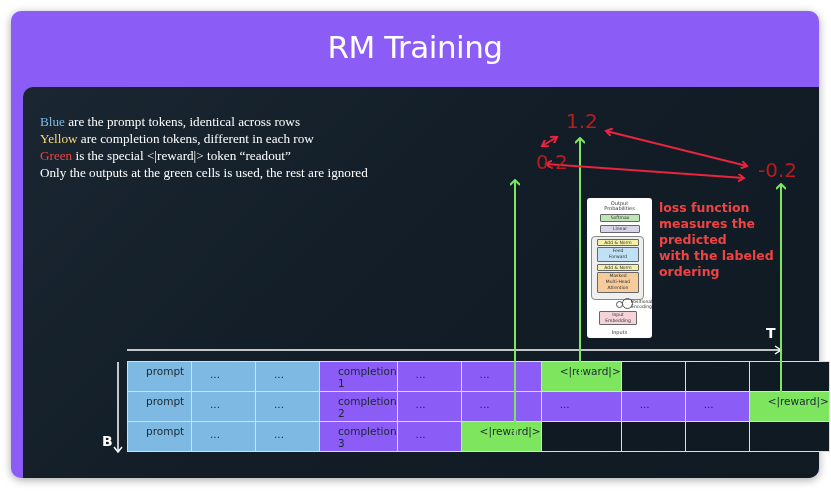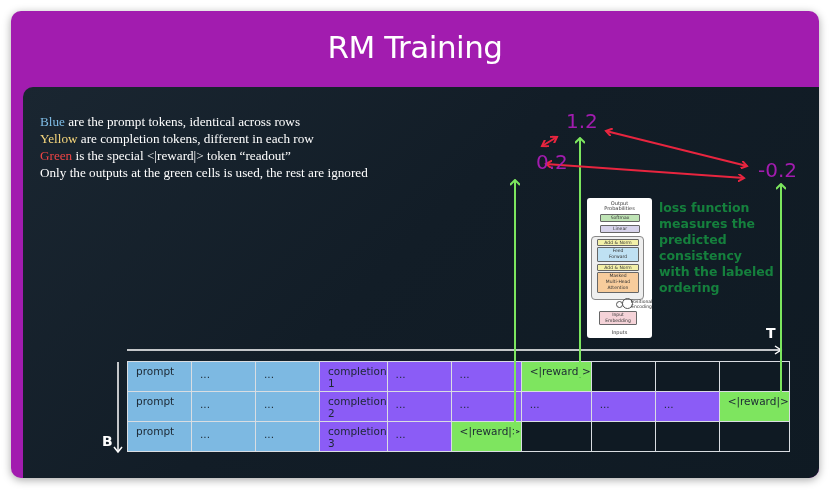--- a/index.html
+++ b/index.html
@@ -1,31 +1,31 @@
 <!DOCTYPE html>
 <html><head>
 <meta charset="utf-8">
 <style>
   html,body{margin:0;padding:0;}
   body{width:831px;height:491px;background:#ffffff;position:relative;overflow:hidden;font-family:"DejaVu Sans","Liberation Sans",sans-serif;}
-  .card{position:absolute;left:11px;top:11px;width:808px;height:467px;background:#a21caf;border-radius:10px;box-shadow:0 2px 8px rgba(0,0,0,0.35);overflow:hidden;}
+  .card{position:absolute;left:11px;top:11px;width:808px;height:467px;background:#8b5cf6;border-radius:10px;box-shadow:0 2px 8px rgba(0,0,0,0.35);overflow:hidden;}
   .title{position:absolute;left:0;top:18px;width:808px;text-align:center;color:#ffffff;font-size:31px;font-family:"DejaVu Sans",sans-serif;letter-spacing:-0.5px;}
   .panel{position:absolute;left:12px;top:76px;width:810px;height:400px;border-radius:10px;background:linear-gradient(135deg,#1a2631 0%,#121d27 45%,#0f1a23 100%);}
   .legend{position:absolute;left:40px;top:113px;color:#ffffff;font-size:13.2px;line-height:17px;font-family:Liberation Serif, serif;}
   .legend .line{white-space:nowrap;}
   .kw-blue{color:#7fbde6;}
   .kw-yellow{color:#f7d77c;}
   .kw-green{color:#ef4444;}
-  .score{position:absolute;color:#a21caf;font-size:20px;font-family:"DejaVu Sans",sans-serif;}
-  .loss{position:absolute;left:659px;top:200px;color:#15803d;font-size:12.5px;line-height:16px;font-weight:bold;font-family:"DejaVu Sans",sans-serif;}
+  .score{position:absolute;color:#b91c1c;font-size:20px;font-family:"DejaVu Sans",sans-serif;}
+  .loss{position:absolute;left:659px;top:200px;color:#ef4444;font-size:12.5px;line-height:16px;font-weight:bold;font-family:"DejaVu Sans",sans-serif;}
   .tfig{position:absolute;left:587px;top:198px;width:65px;height:140px;background:#ffffff;border-radius:3px;}
   .tfig .lbl{position:absolute;width:65px;text-align:center;font-size:5px;color:#333;line-height:5px;}
   .tfig .blk{position:absolute;border:1px solid #666;font-size:4.5px;color:#333;text-align:center;line-height:6px;border-radius:1px;}
   .grid{position:absolute;left:127px;top:361px;border-collapse:collapse;}
-  .grid td{width:64px;height:30px;border:1.5px solid #d9dde2;padding:3px 0 0 8px;box-sizing:border-box;vertical-align:top;font-size:10.5px;line-height:12px;color:#1c2833;font-family:"DejaVu Sans",sans-serif;}
+  .grid td{width:64px;height:30px;border:1.5px solid #d9dde2;padding:3px 0 0 18px;box-sizing:border-box;vertical-align:top;font-size:10.5px;line-height:12px;color:#1c2833;font-family:"DejaVu Sans",sans-serif;}
   .c-blue{background:#7db9e2;}
   .c-yellow{background:#8b5cf6;}
   .c-green{background:#7ee55f;}
   .c-dark{background:#0f1a23;}
   .dots{font-size:8px;padding-top:6px !important;}
   .axis-label{position:absolute;color:#ffffff;font-weight:bold;font-size:14px;font-family:"DejaVu Sans",sans-serif;}
   svg.overlay{position:absolute;left:0;top:0;}
 </style>
 </head>
 <body>
@@ -57,21 +57,20 @@
   <div class="lbl" style="top:101px;left:22px;font-size:4.5px;">Positional</div>
   <div class="lbl" style="top:106px;left:22px;font-size:4.5px;">Encoding</div>
   <div class="blk" style="left:12px;top:113px;width:36px;height:12px;background:#f5d3d8;line-height:6px;"><span>Input</span><br><span>Embedding</span></div>
   <div class="lbl" style="top:132px;">Inputs</div>
 </div>
 
 <div class="loss">
   <div>loss function</div>
   <div>measures the</div>
   <div>predicted</div>
-  <div>consistency</div>
   <div>with the labeled</div>
   <div>ordering</div>
 </div>
 
 <table class="grid">
   <tbody id="grid-body">
       <tr>
         <td class="c-blue">prompt</td>
         <td class="c-blue dots">...</td>
         <td class="c-blue dots">...</td>

